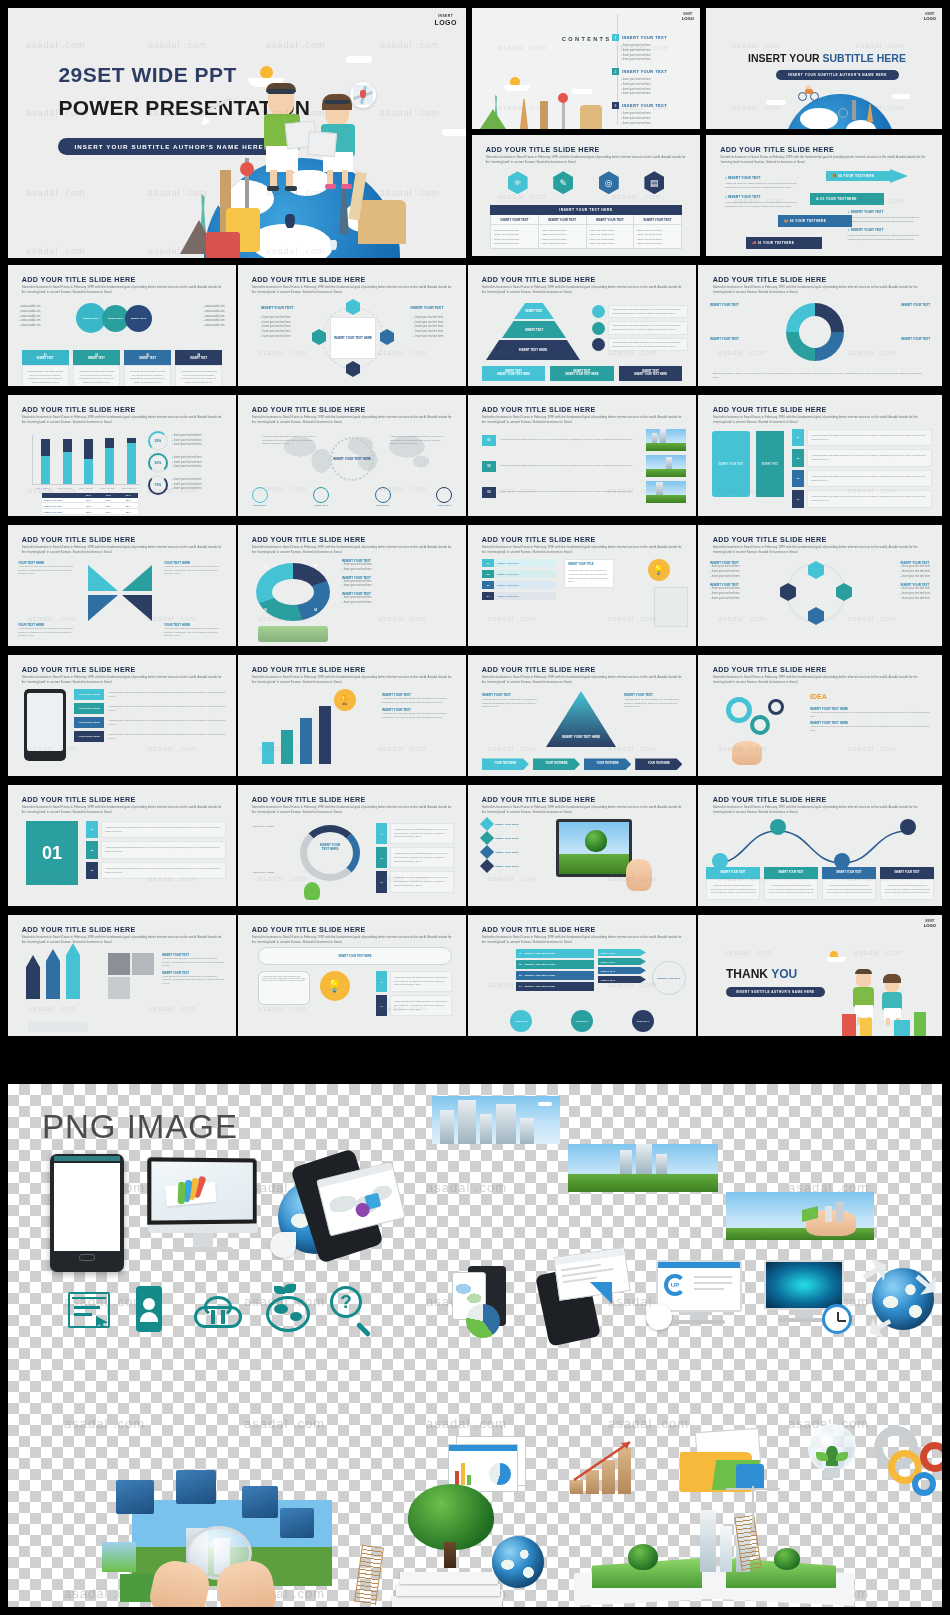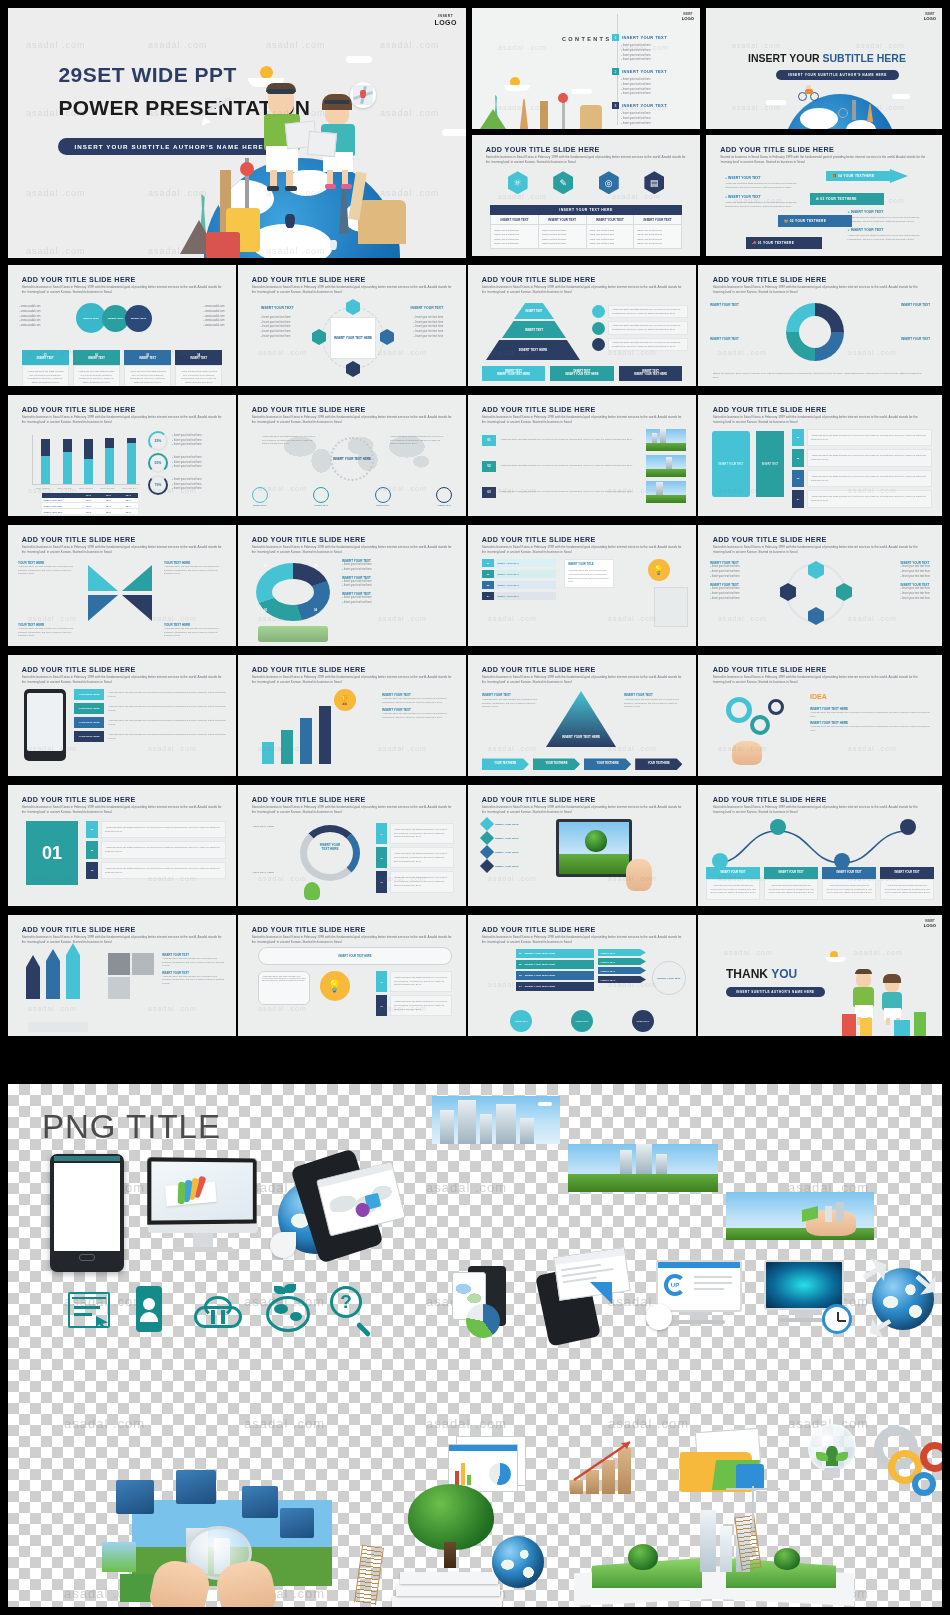--- a/index.html
+++ b/index.html
@@ -1324,21 +1324,21 @@
       <div style="position:absolute; left:162px; bottom:0; width:12px; height:18px; background:#f7c548;"></div>
       <div style="position:absolute; left:196px; bottom:0; width:16px; height:16px; background:#45c3d4;"></div>
       <div style="position:absolute; left:216px; bottom:0; width:12px; height:24px; background:#6cc04a;"></div>
     </div>
 
   </div>
 
   <div class="png-section">
     <div class="checker">
 
-      <div class="png-title">PNG TITLE</div>
+      <div class="png-title">PNG IMAGE</div>
 
       <div class="png-wm" style="left:56px; top:210px;">asadal .com</div>
       <div class="png-wm" style="left:236px; top:210px;">asadal .com</div>
       <div class="png-wm" style="left:418px; top:210px;">asadal .com</div>
       <div class="png-wm" style="left:600px; top:210px;">asadal .com</div>
       <div class="png-wm" style="left:780px; top:210px;">asadal .com</div>
       <div class="png-wm" style="left:56px; top:96px;">asadal .com</div>
       <div class="png-wm" style="left:236px; top:96px;">asadal .com</div>
       <div class="png-wm" style="left:418px; top:96px;">asadal .com</div>
       <div class="png-wm" style="left:600px; top:96px;">asadal .com</div>

